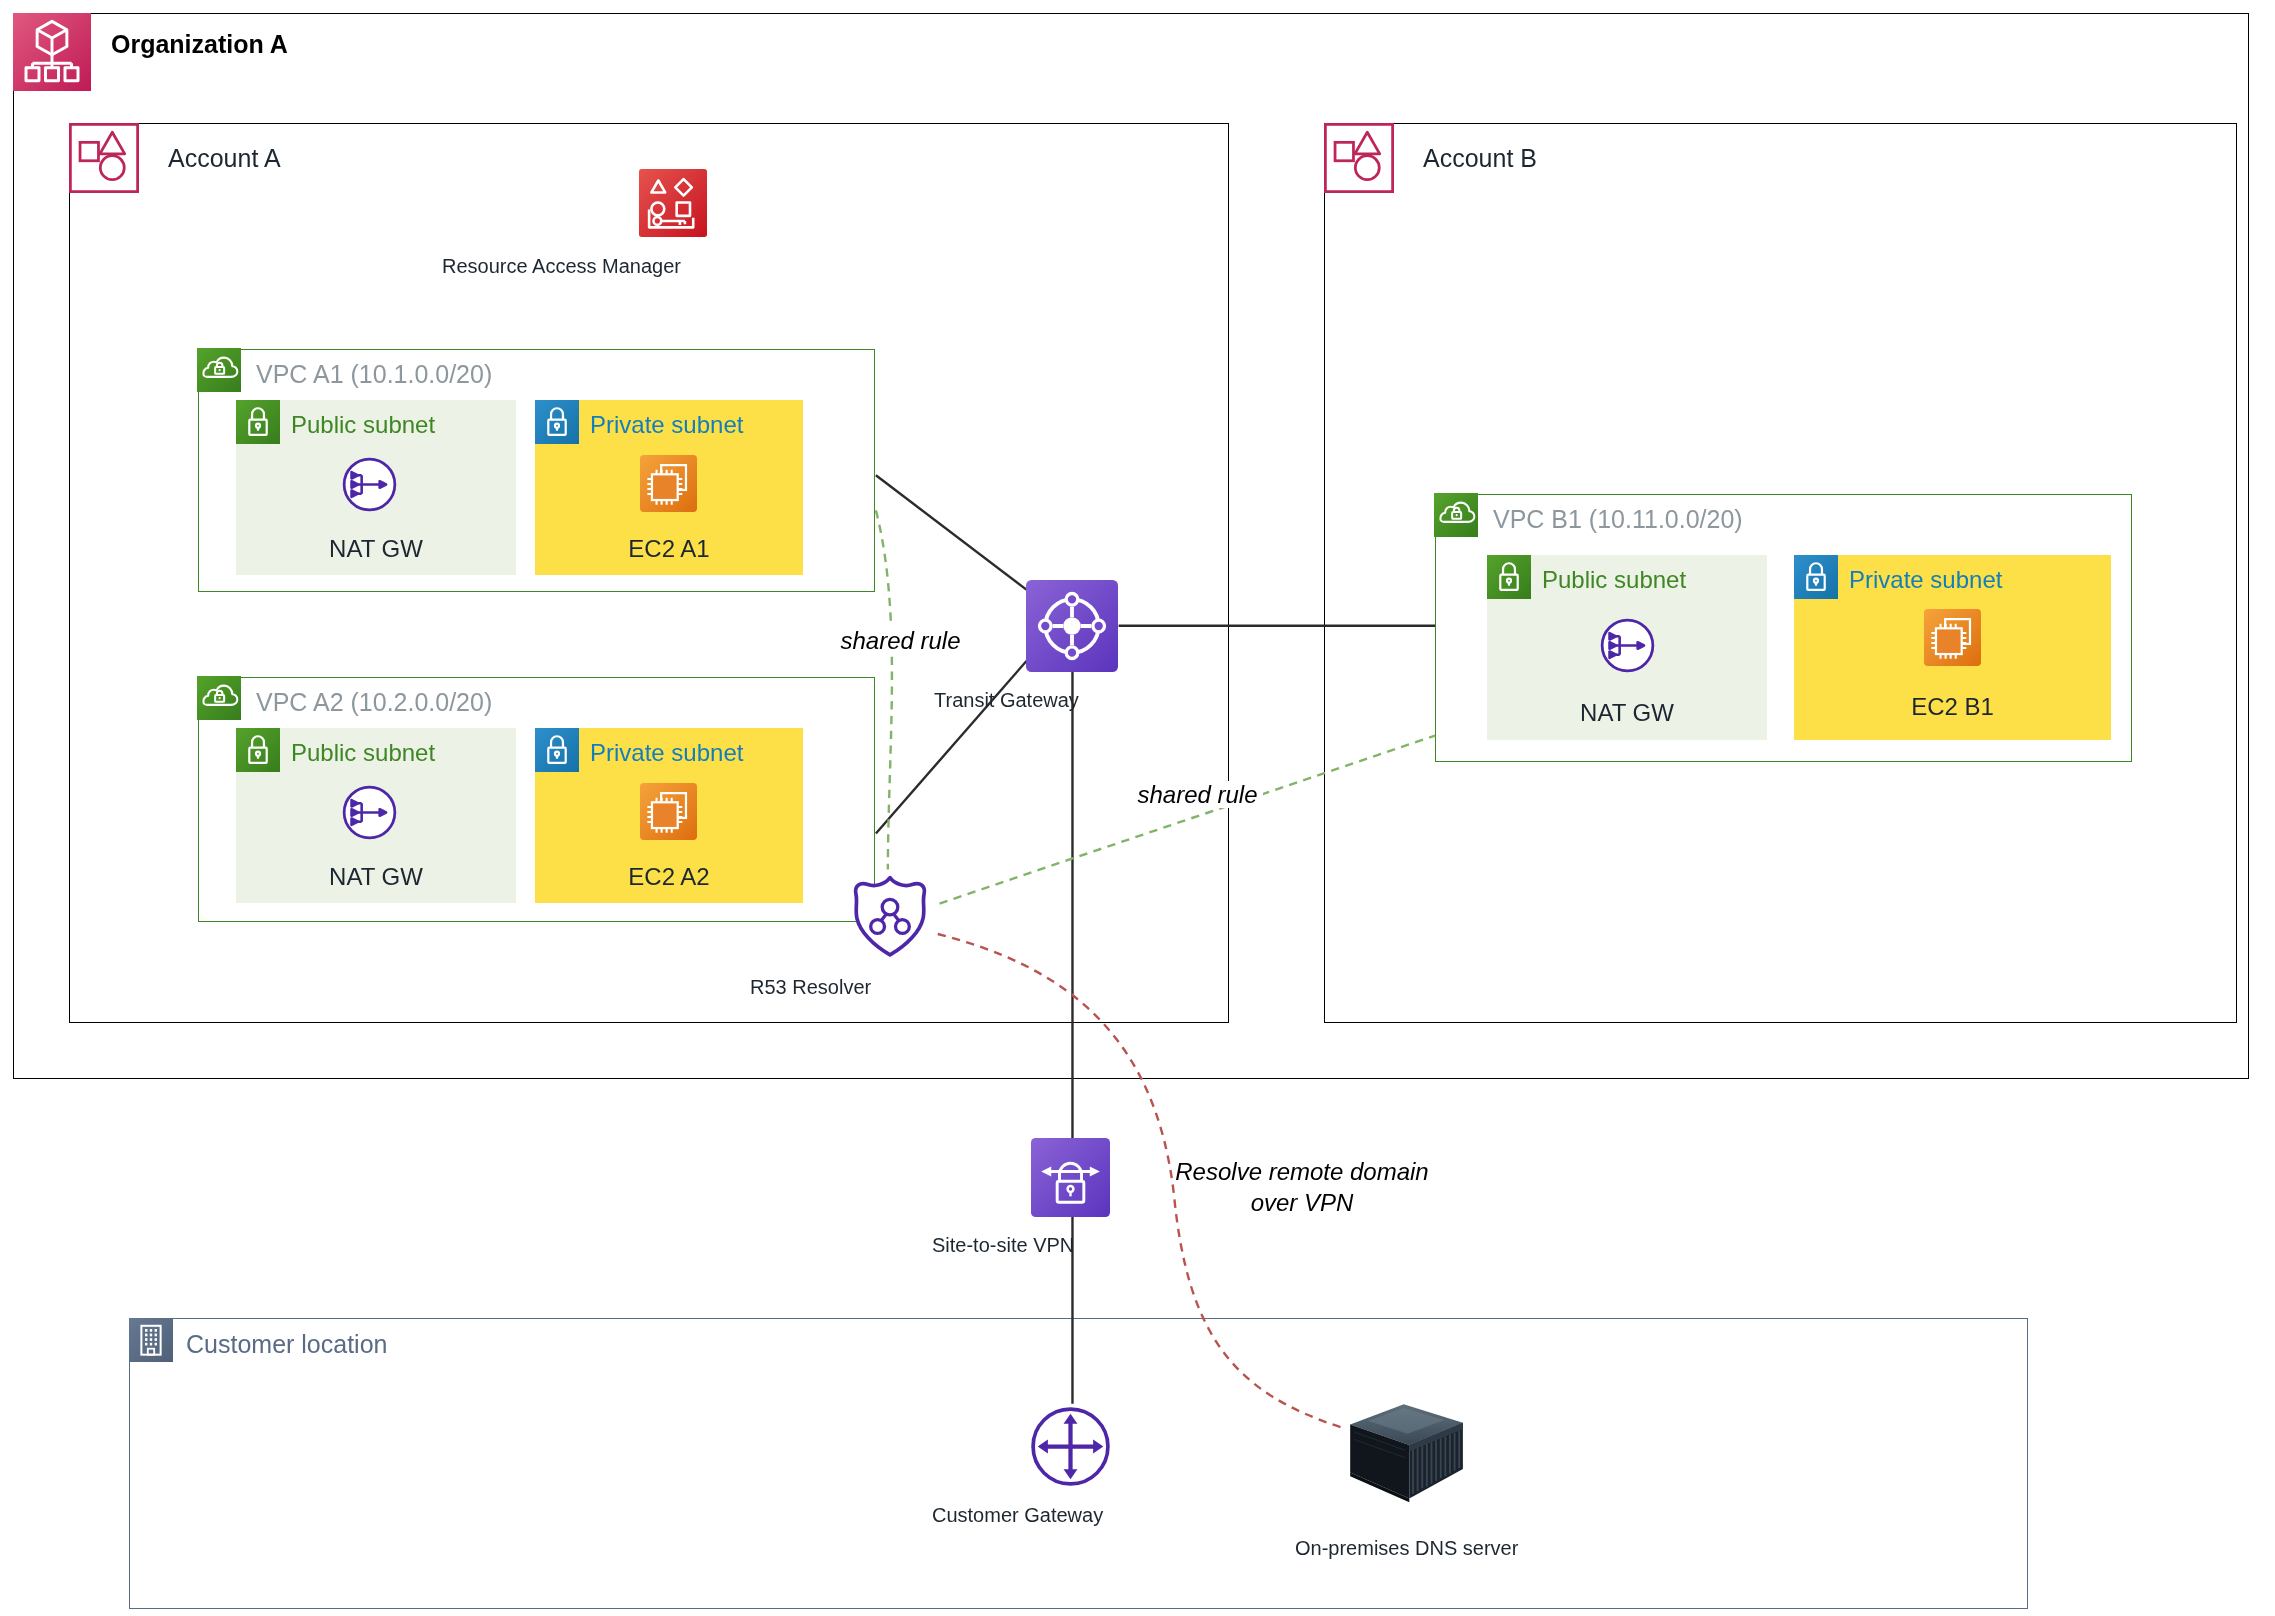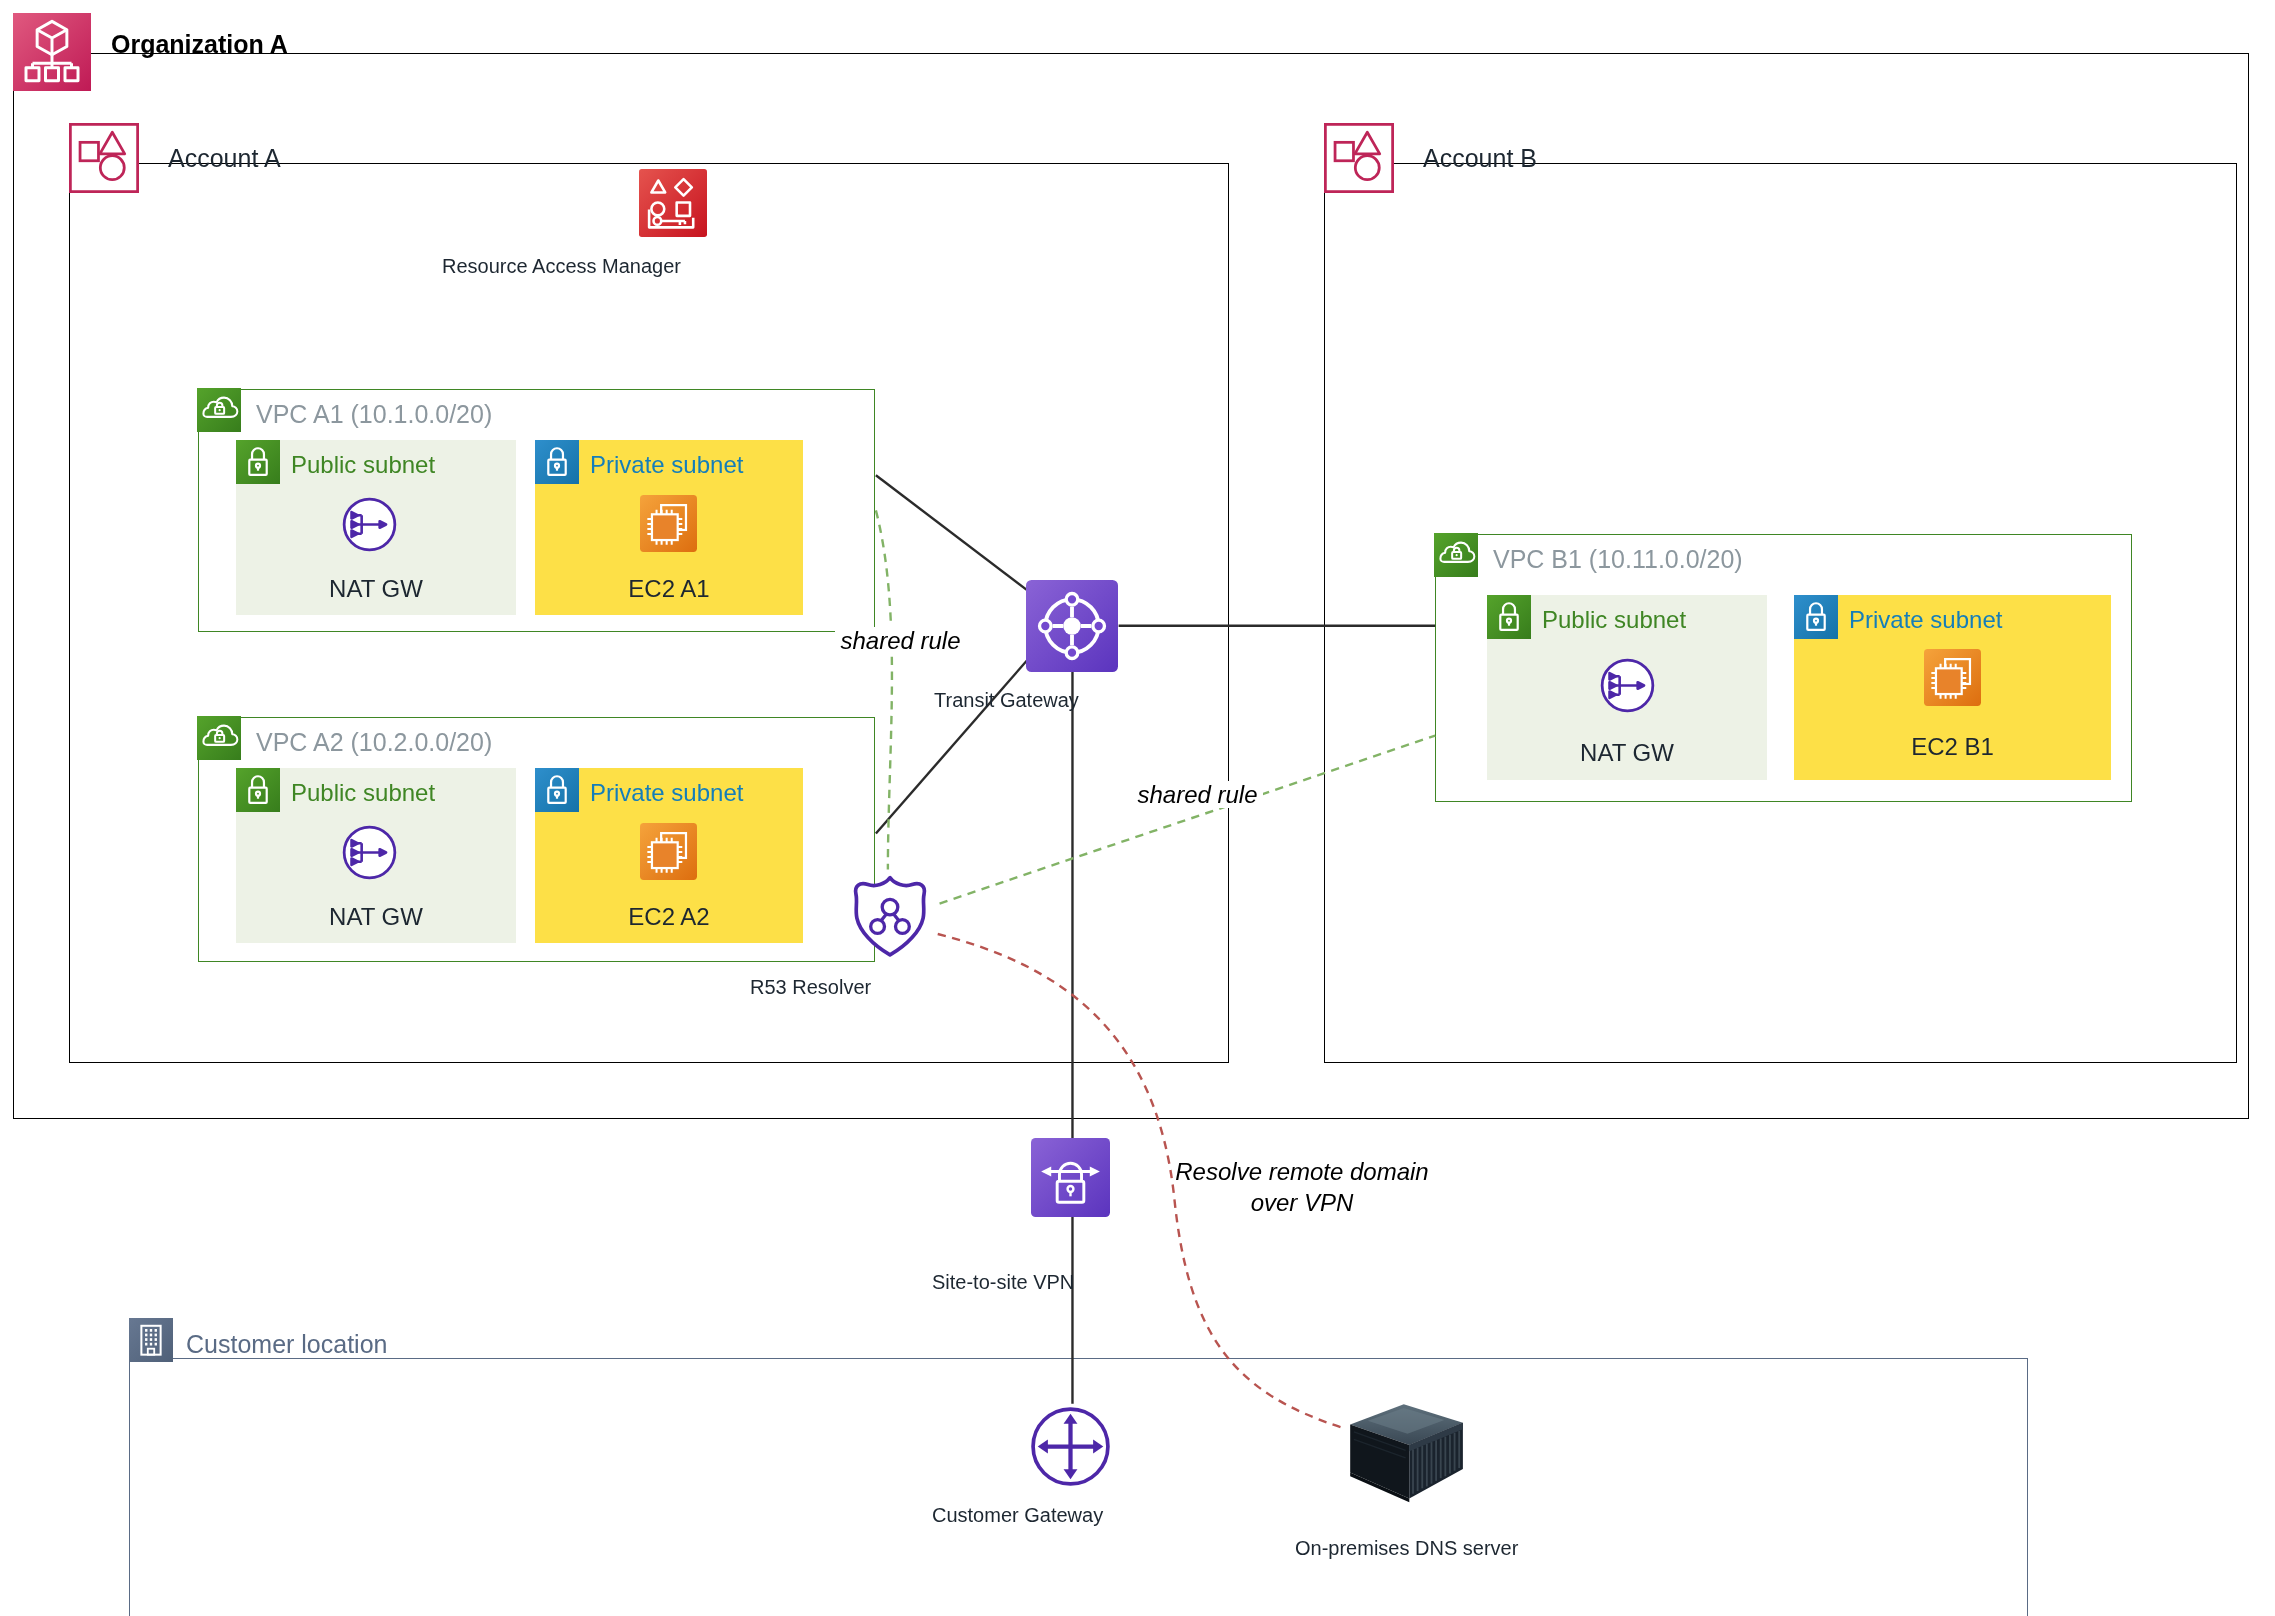--- a/index.html
+++ b/index.html
@@ -1,18 +1,18 @@
 <!DOCTYPE html>
 <html style="font-size:14.8px"><head>
 <meta charset="utf-8">
 <style>
   html,body{margin:0;padding:0;background:#fff;}
   .canvas{position:relative;width:2276px;height:1617px;background:#ffffff;
     font-family:"Liberation Sans",sans-serif;color:#232F3E;overflow:hidden;}
-  .box{position:absolute;border:1.8px solid #000;z-index:1;box-sizing:border-box;margin-top:40px;}
+  .box{position:absolute;border:1.8px solid #000;z-index:1;box-sizing:border-box;}
   .box.green{border-color:#3F8624;}
   .box.slate{border-color:#5A6B85;}
   .icon{position:absolute;z-index:3;line-height:0;}
   .icon svg{display:block;}
   .corner-icon{position:absolute;z-index:2;line-height:0;}
   .corner-icon svg{display:block;}
   .tag{position:absolute;font-size:25px;z-index:4;white-space:nowrap;color:#1d2731;}
   .tag.bold{font-weight:bold;color:#000;}
   .tag.gray{color:#8C979E;}
   .tag.greentxt{color:#3F8624;}
@@ -396,21 +396,21 @@
     <svg width="79" height="79" viewBox="0 0 86 86">
         <rect width="86" height="86" fill="url(#gpurple)" rx="5"></rect>
       <path d="M31 47 V39.5 A12 12 0 0 1 55 39.5 V47" stroke="#fff" stroke-width="3.2" fill="none"></path>
       <path d="M20 36.5 H66" stroke="#fff" stroke-width="3.2"></path>
       <path d="M22 31 L11 36.5 L22 42 Z M64 31 L75 36.5 L64 42 Z" fill="#fff"></path>
       <rect x="28.5" y="47" width="29" height="23" rx="2" stroke="#fff" stroke-width="3.2" fill="none"></rect>
       <circle cx="43" cy="55.5" r="3.2" stroke="#fff" stroke-width="2.6" fill="none"></circle>
       <path d="M43 58.7 V63.5" stroke="#fff" stroke-width="2.6"></path>
     </svg>
   </div>
-  <div class="node-label" style="left:932px;width:277px;top:1234px;margin-top:37px;">Site-to-site VPN</div>
+  <div class="node-label" style="left:932px;width:277px;top:1234px;">Site-to-site VPN</div>
 
   <div class="note" style="left:808px;width:185px;top:627px;"><span class="bgwhite">shared rule</span></div>
   <div class="note" style="left:1105px;width:185px;top:781px;"><span class="bgwhite">shared rule</span></div>
   <div class="note pre" style="left:1168px;width:268px;top:1156px;">Resolve remote domain
 over VPN</div>
 
   <div class="box slate" style="left:129px;top:1318px;width:1899px;height:291px;"></div>
   <div class="icon" style="left:129px;top:1318px;">
     <svg width="44" height="44" viewBox="0 0 48 48">
         <rect width="48" height="48" fill="url(#gslate)"></rect>

